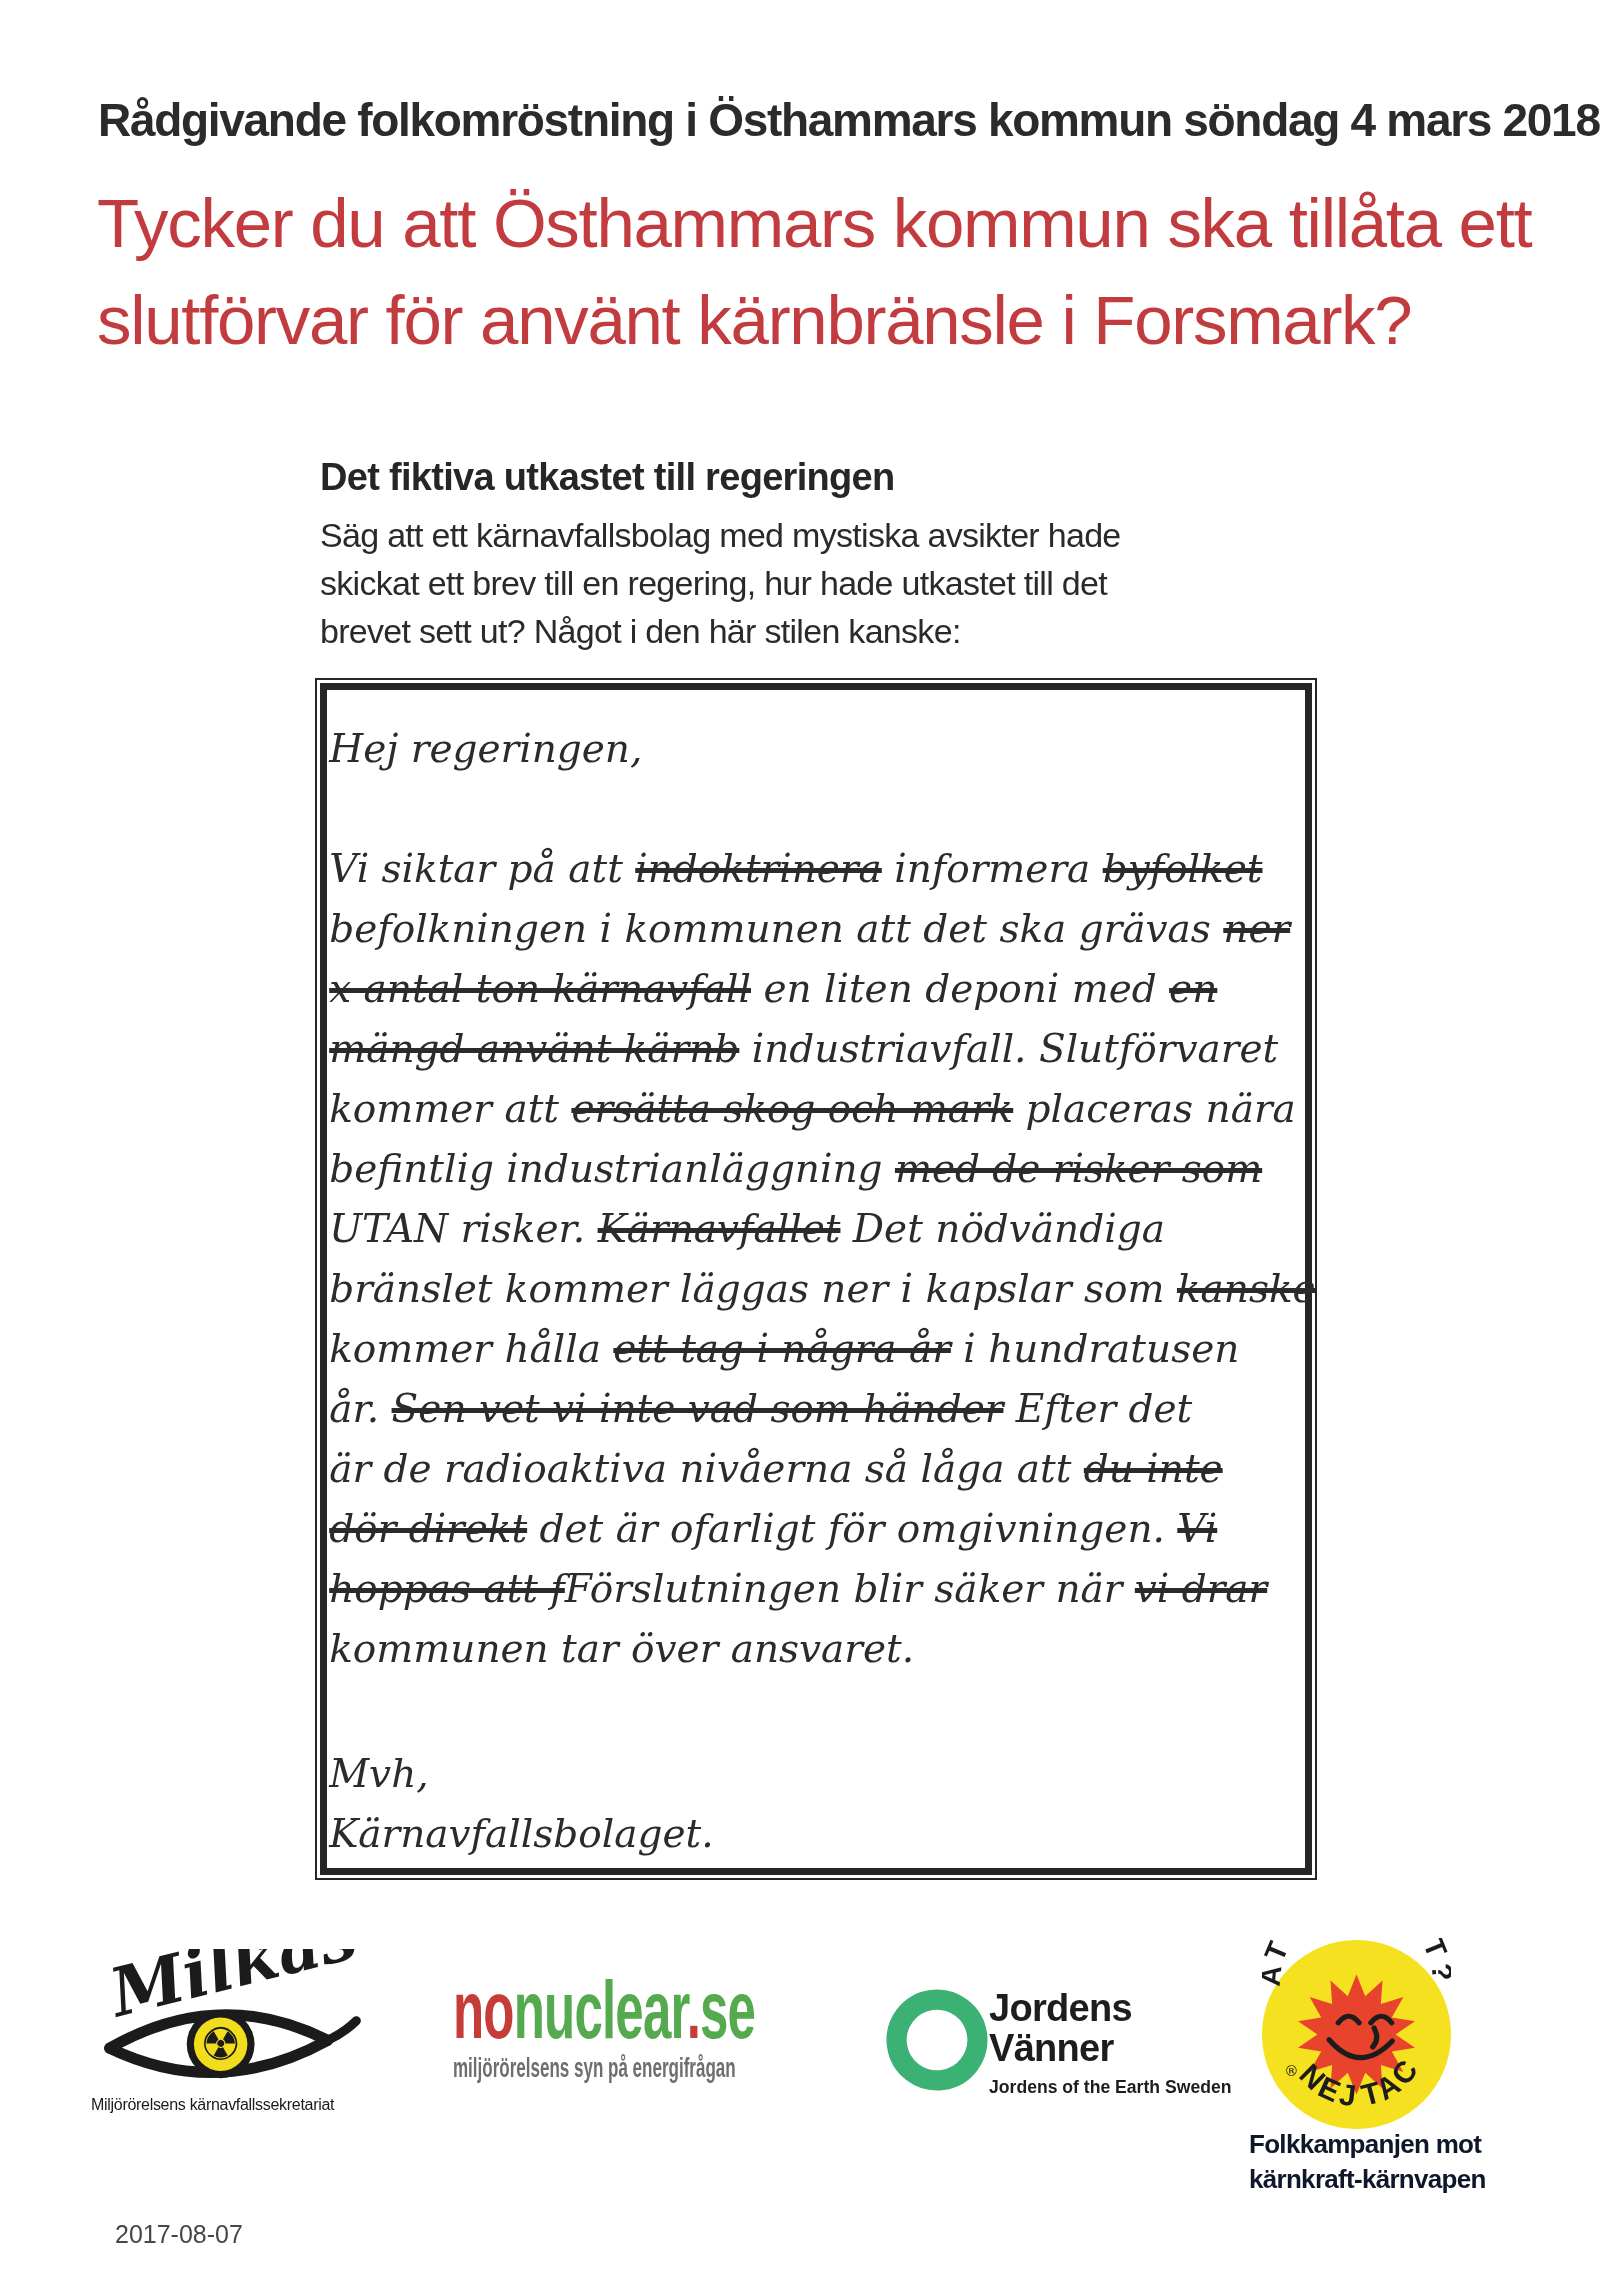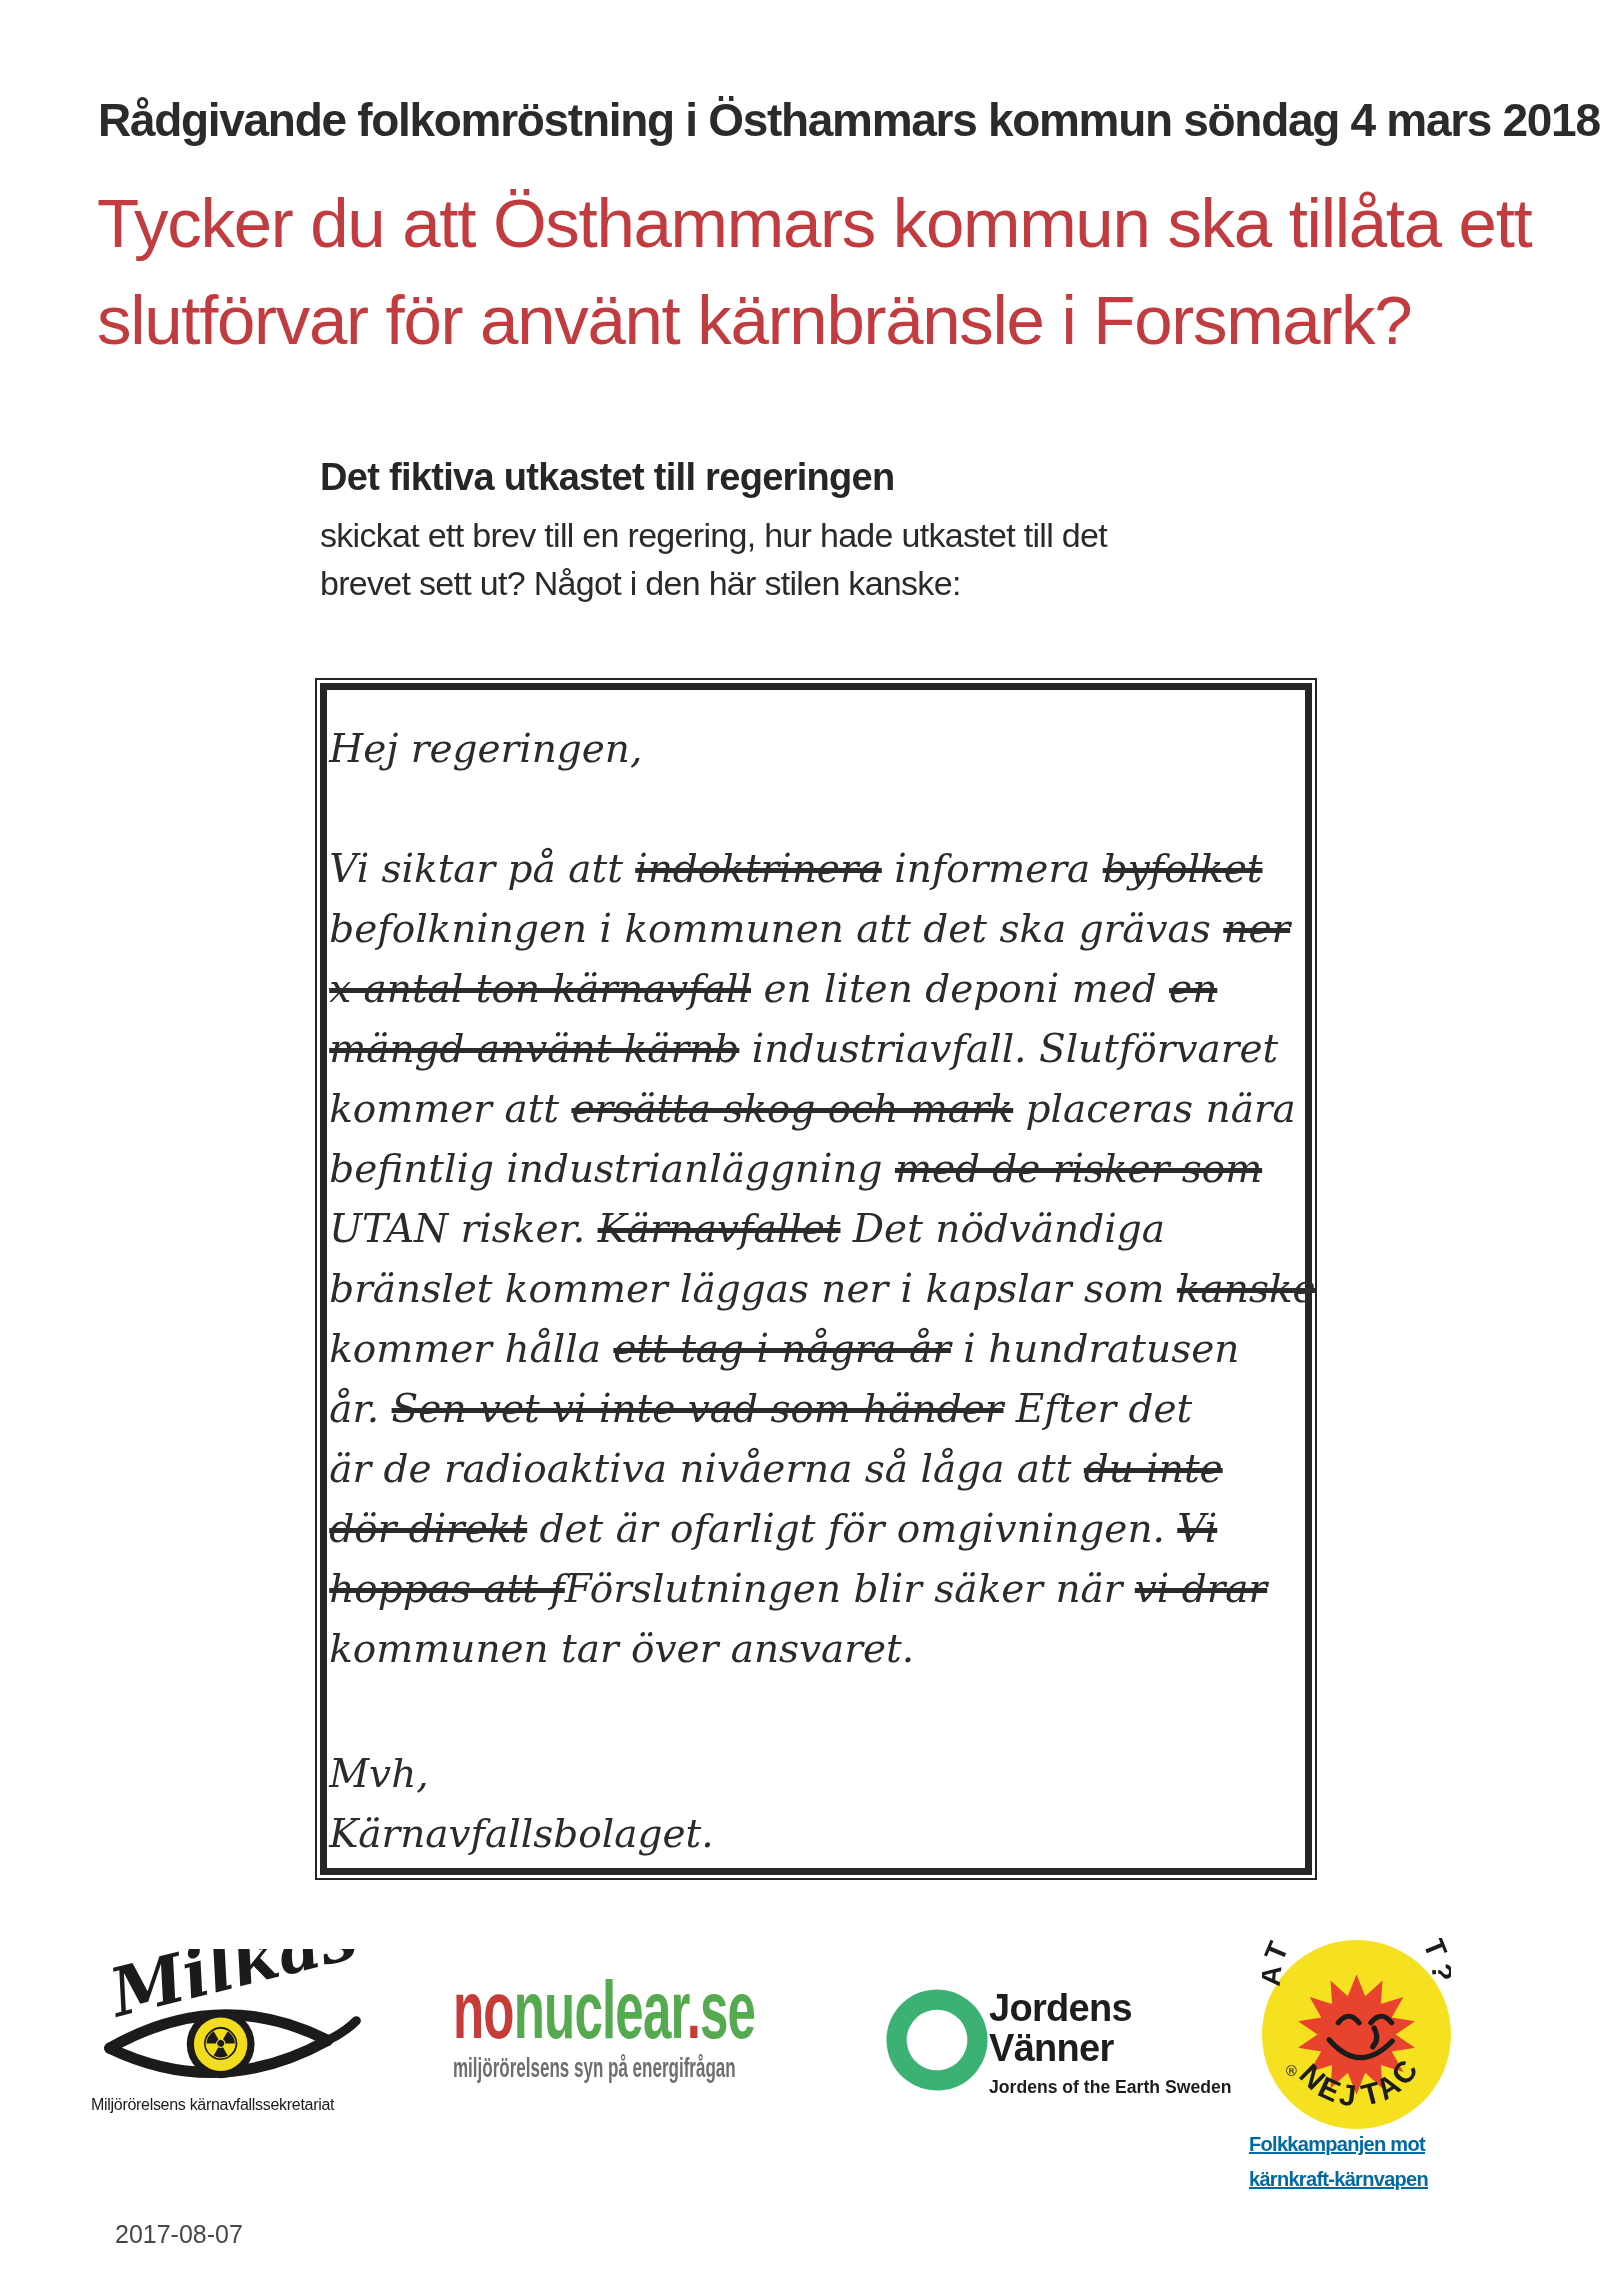--- a/index.html
+++ b/index.html
@@ -41,40 +41,41 @@
   .nonuclear{position:absolute;left:453px;top:1971px;transform:scaleX(0.63);transform-origin:left top;}
   .nn-word{font-size:81px;font-weight:bold;letter-spacing:-1.3px;line-height:78px;white-space:nowrap;}
   .nn-caption{font-size:27px;font-weight:bold;color:#6e6e6e;letter-spacing:0px;margin-top:3.9px;white-space:nowrap;}
 
   .jordens-ring{position:absolute;left:879px;top:1982px;}
   .jordens-text{position:absolute;left:989px;top:1988px;}
   .jv-line{font-size:38px;font-weight:bold;color:#1d1d1b;line-height:40px;letter-spacing:-0.7px;}
   .jv-caption{font-size:17.6px;font-weight:bold;color:#1d1d1b;margin-top:9px;white-space:nowrap;}
 
   .atomkraft{position:absolute;left:1262px;top:1938px;}
-  .folkkampanjen{position:absolute;left:1249px;top:2127px;font-size:20px;font-weight:bold;
-                 letter-spacing:-0.7px;line-height:35px;color:#0369a1;text-decoration:underline;}
+  .folkkampanjen{position:absolute;left:1249px;top:2127px;font-size:26px;font-weight:bold;
+                 letter-spacing:-0.7px;line-height:35px;color:#0f172a;}
 
   .datestamp{position:absolute;left:115px;top:2176px;font-size:25px;color:#474747;margin-top:44px;}
 </style>
 </head>
 <body>
 
 <div class="page">
 
   <div class="kicker">Rådgivande folkomröstning i Östhammars kommun söndag 4 mars 2018</div>
 
   <div class="question">
     <div>Tycker du att Östhammars kommun ska tillåta ett</div>
     <div>slutförvar för använt kärnbränsle i Forsmark?</div>
   </div>
 
   <div class="intro">
     <div class="intro-heading">Det fiktiva utkastet till regeringen</div>
     <div class="intro-body">
+      <div>Säg att ett kärnavfallsbolag med mystiska avsikter hade</div>
       <div>skickat ett brev till en regering, hur hade utkastet till det</div>
       <div>brevet sett ut? Något i den här stilen kanske:</div>
     </div>
   </div>
 
   <div class="letter-frame">
     <div class="letter-inner">
       <div class="letter-salutation">Hej regeringen,</div>
       <div>
           <div class="lline"><span>Vi siktar på att </span><span class="struck">indoktrinera</span><span> informera </span><span class="struck">byfolket</span></div>

